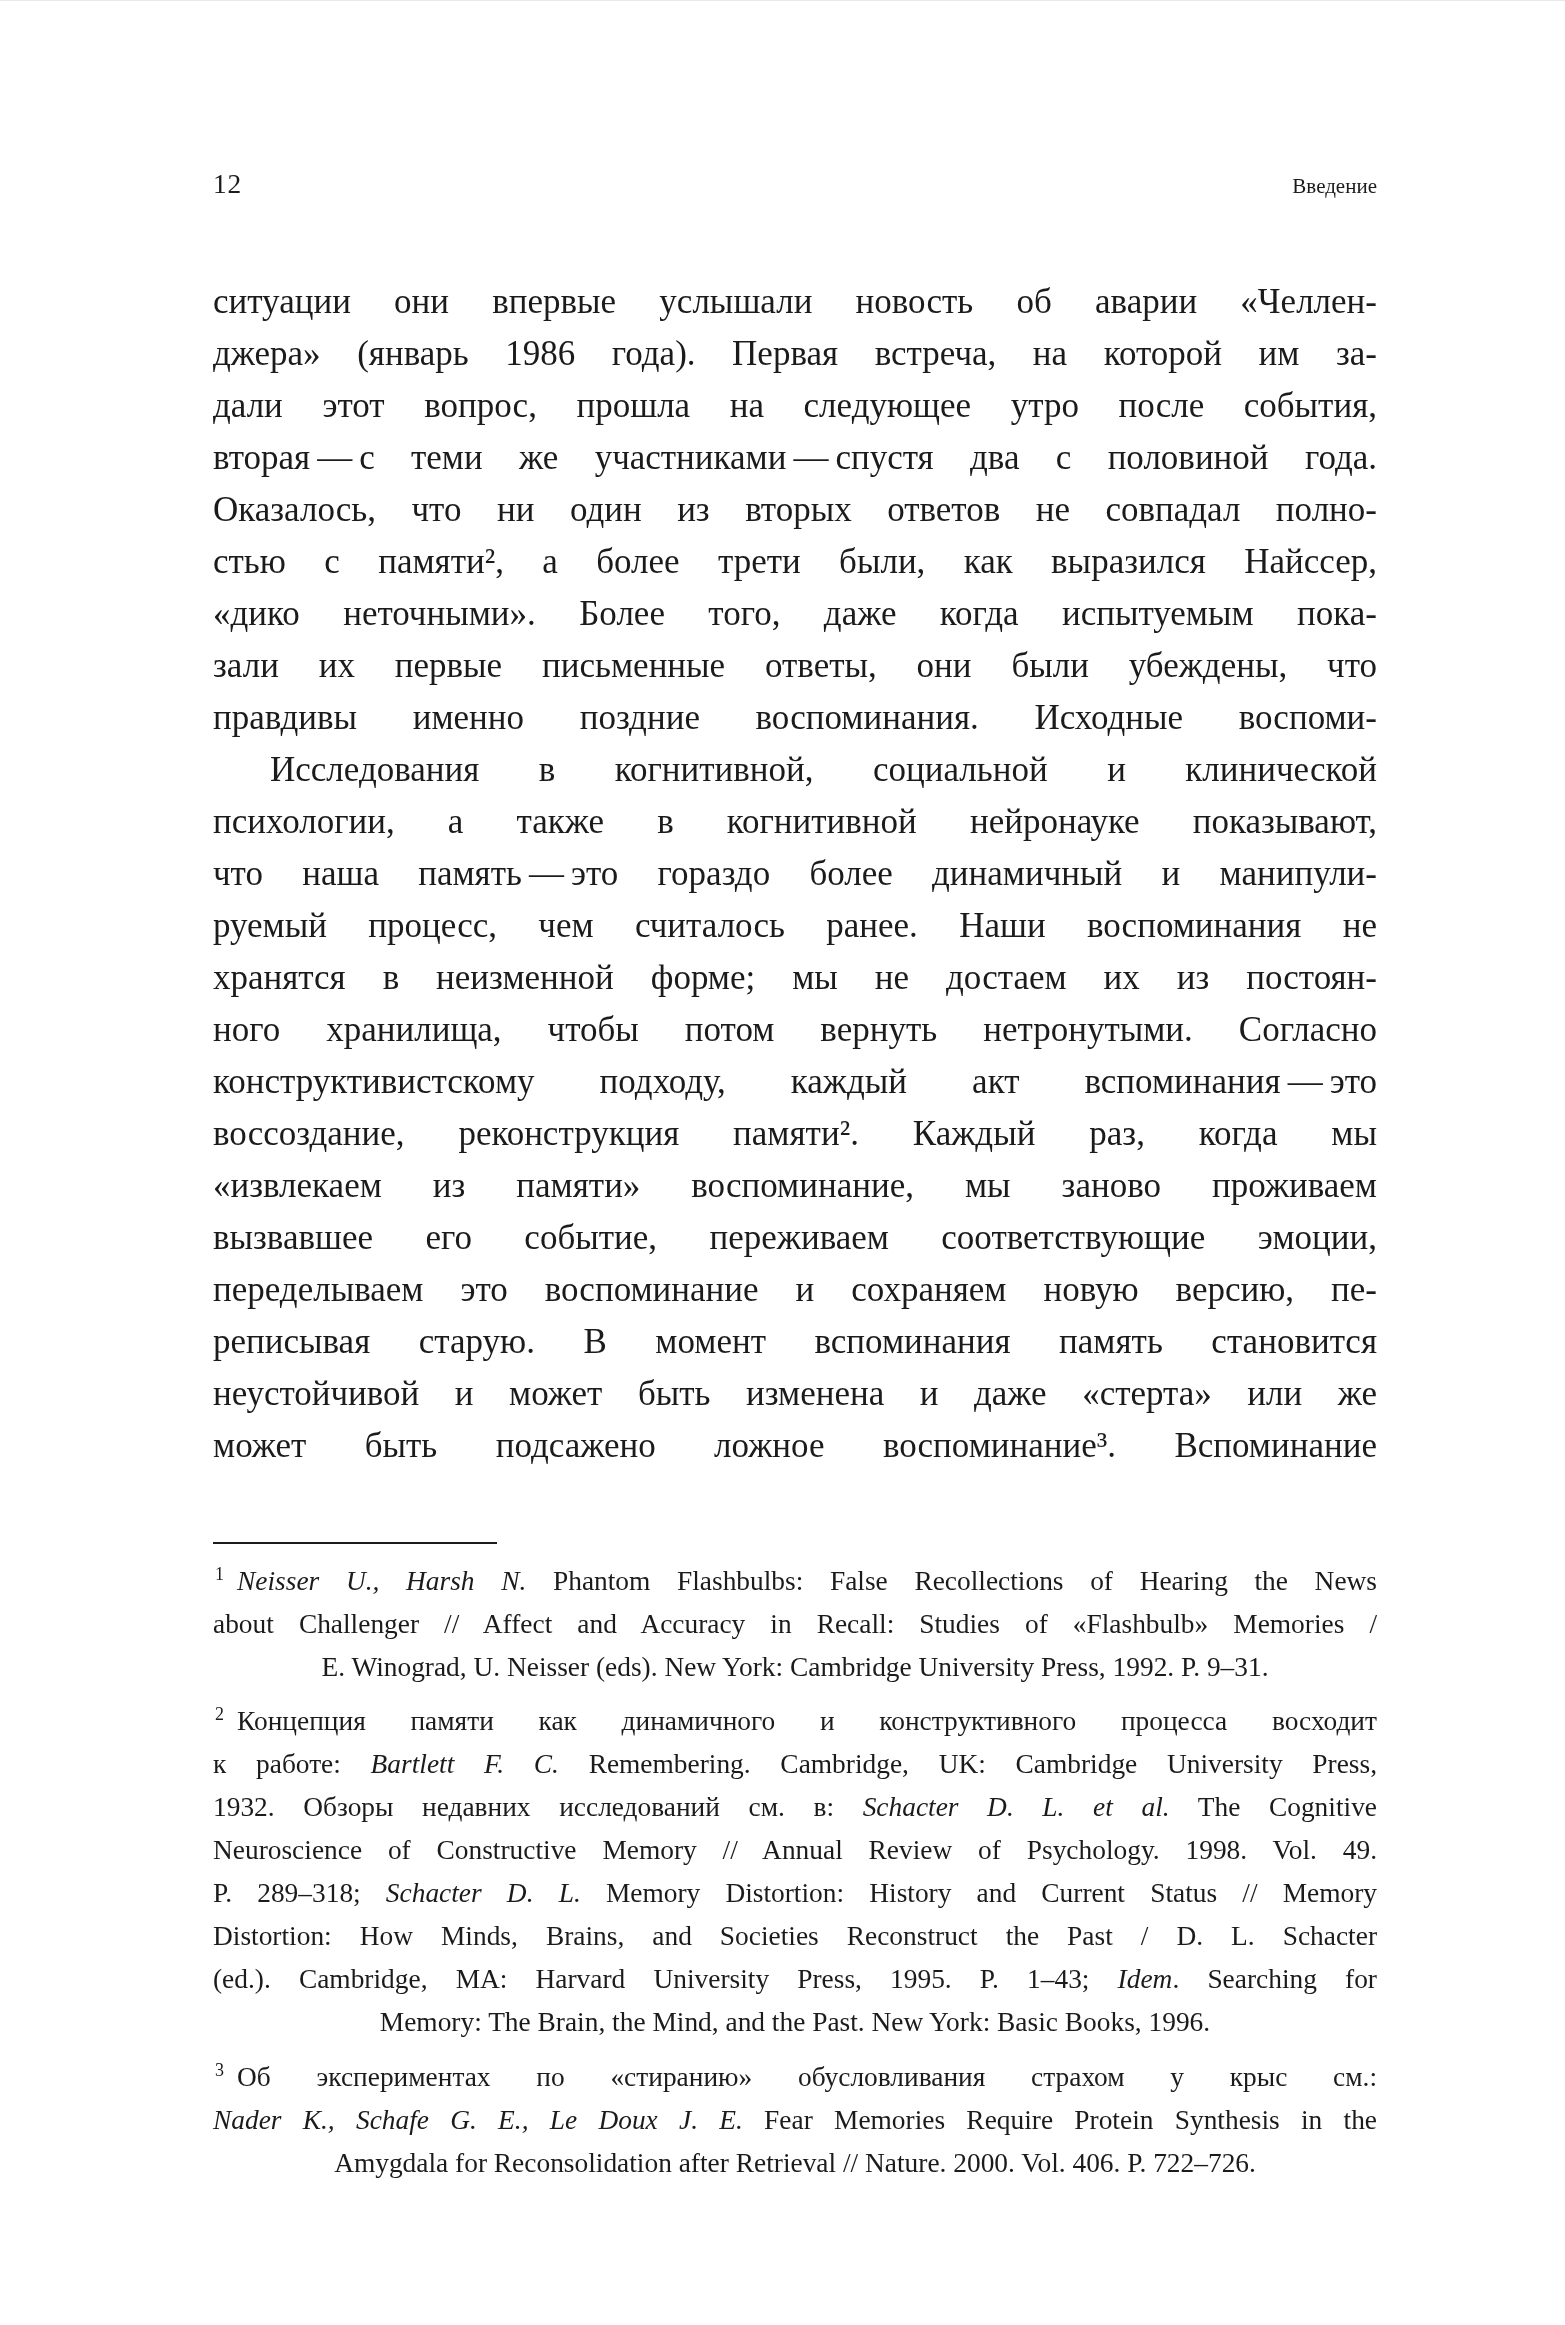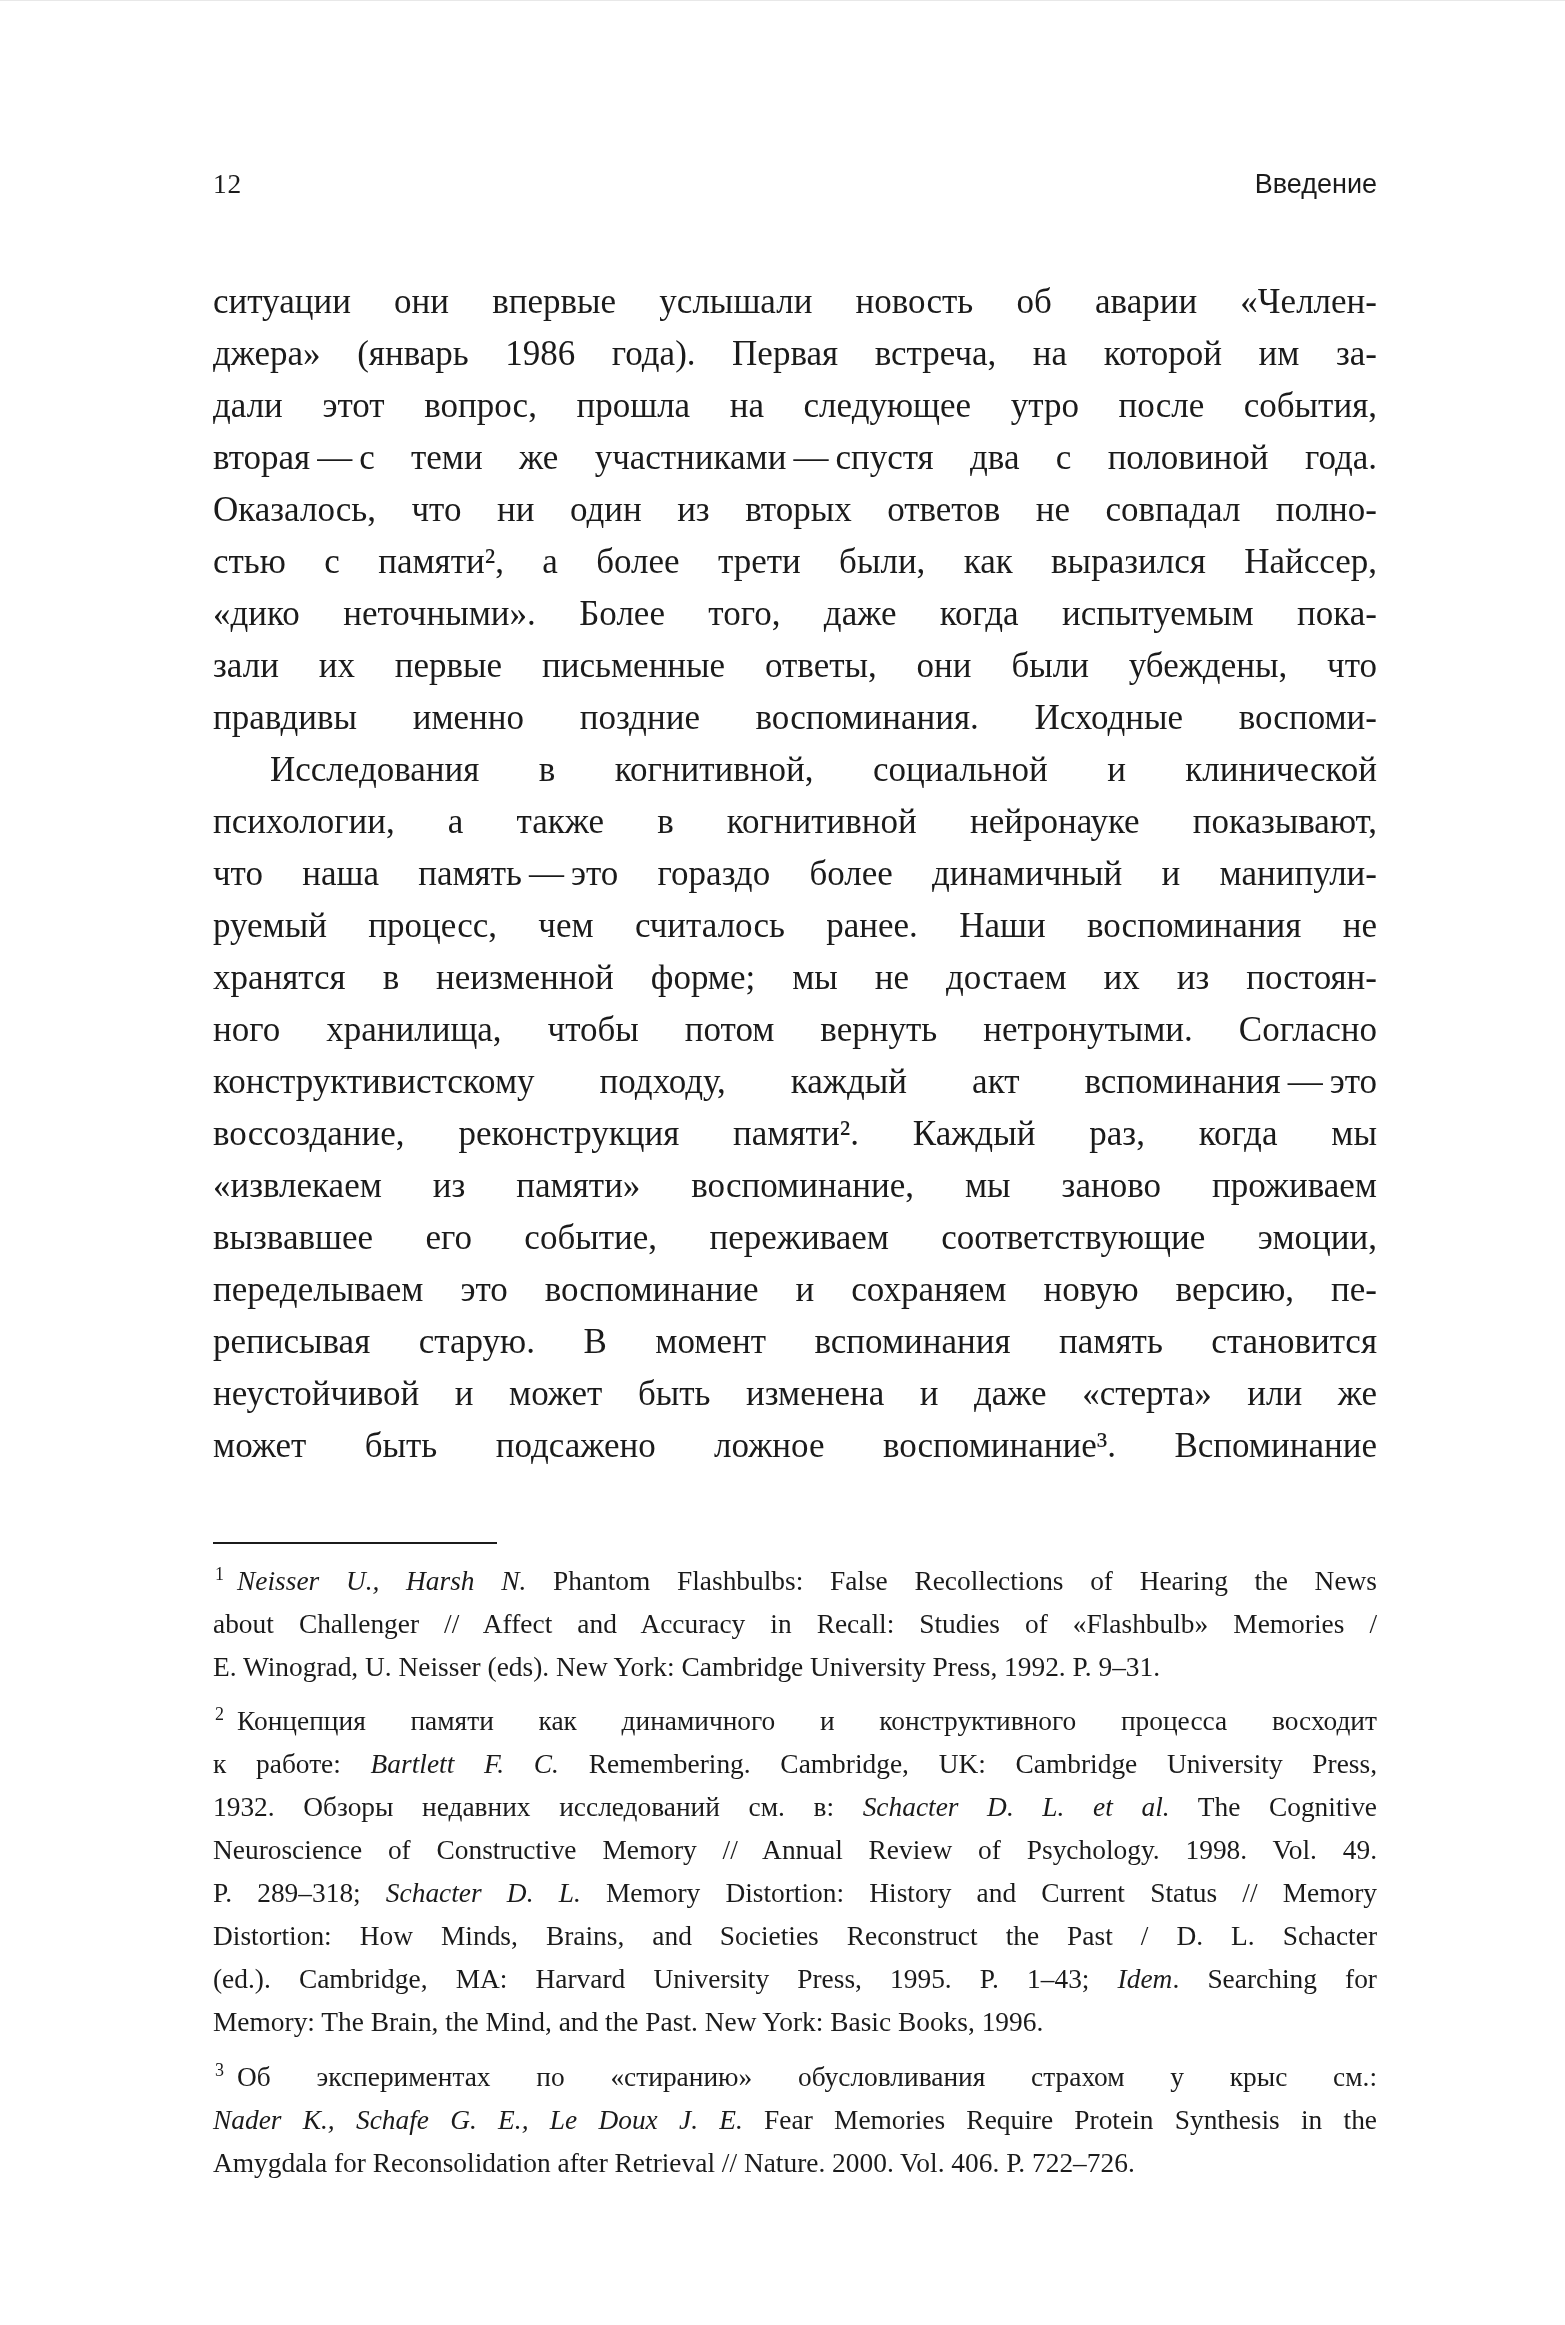--- a/index.html
+++ b/index.html
@@ -20,22 +20,22 @@
     display: flex;
     justify-content: space-between;
     align-items: baseline;
   }
   .pagenum {
     font-family: "Liberation Serif", "DejaVu Serif", serif;
     font-size: 27.4px;
     letter-spacing: 0.9px;
   }
   .section {
-    font-family: Liberation Sans, sans-serif;
-    font-size: 27px;
+    font-family: Liberation Serif, serif;
+    font-size: 21px;
   }
   .bodytext {
     position: absolute;
     top: 275px;
     left: 213px;
     width: 1164px;
     font-family: Liberation Serif, serif;
     font-size: 35px;
   }
   .line {
@@ -62,21 +62,21 @@
     height: 0;
     border-top: 2.8px solid #1b1b1b;
     margin-bottom: 16px;
   }
   .footnote { margin-top: 0; }
   .footnote + .footnote { margin-top: 11.4px; }
   .fnline {
     font-family: "Liberation Serif", "DejaVu Serif", serif;
     font-size: 27.4px;
     line-height: 43px;
-    text-align: left;
+    text-align: center;
   }
   .fnline.j {
     text-align: justify;
     text-align-last: justify;
   }
   .fnmark {
     font-size: 18px;
     vertical-align: super;
     margin-right: 13.2px;
     margin-left: 1.9px;

